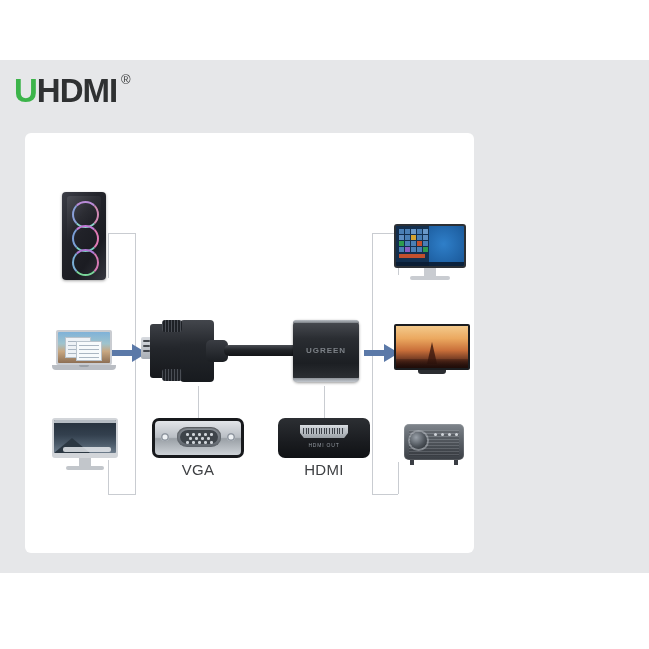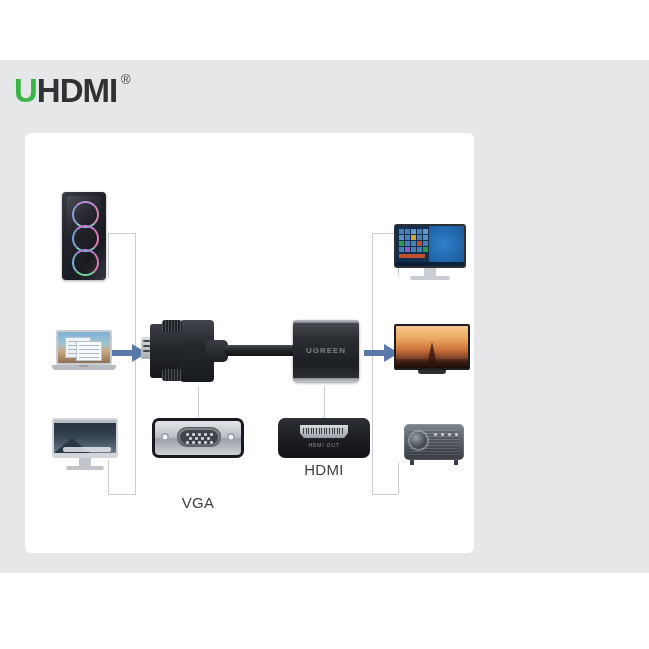--- a/index.html
+++ b/index.html
@@ -287,21 +287,21 @@
         <div class="vga-pin" style="left:24px;top:10px;"></div>
         <div class="vga-pin" style="left:30px;top:10px;"></div>
         <div class="vga-pin" style="left:9px;top:14px;"></div>
         <div class="vga-pin" style="left:15px;top:14px;"></div>
         <div class="vga-pin" style="left:21px;top:14px;"></div>
         <div class="vga-pin" style="left:27px;top:14px;"></div>
         <div class="vga-pin" style="left:33px;top:14px;"></div>
       </div>
     </div>
   </div>
-  <div class="lbl" style="left:152px;top:461px;width:92px;margin-top:33px;">VGA</div>
+  <div class="lbl" style="left:152px;top:461px;width:92px;">VGA</div>
 
   <div class="hdmi-port">
     <div class="hdmi-slot"></div>
     <div class="cap">HDMI OUT</div>
   </div>
   <div class="lbl" style="left:278px;top:461px;width:92px;">HDMI</div>
 
   <div class="dev monitor">
     <div class="screen">
       <div class="sc-in">

